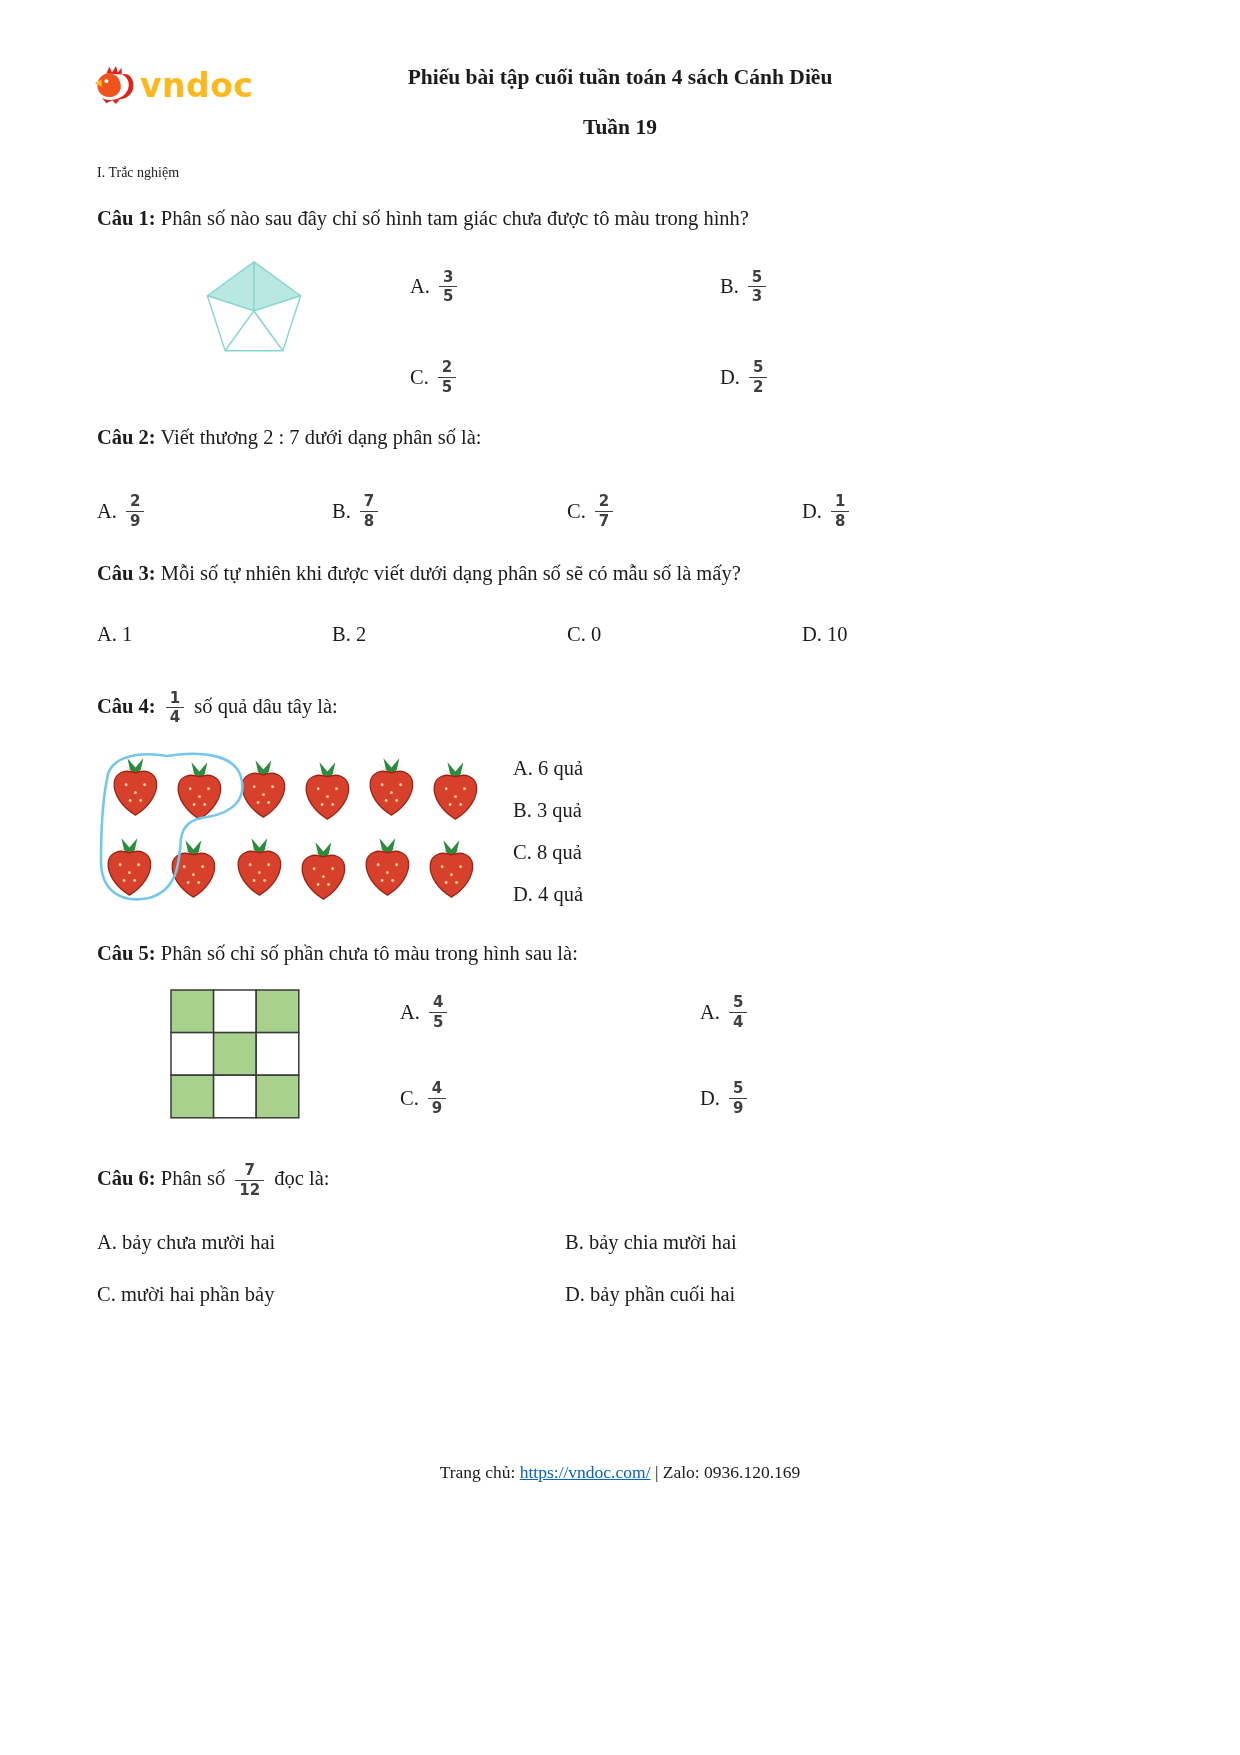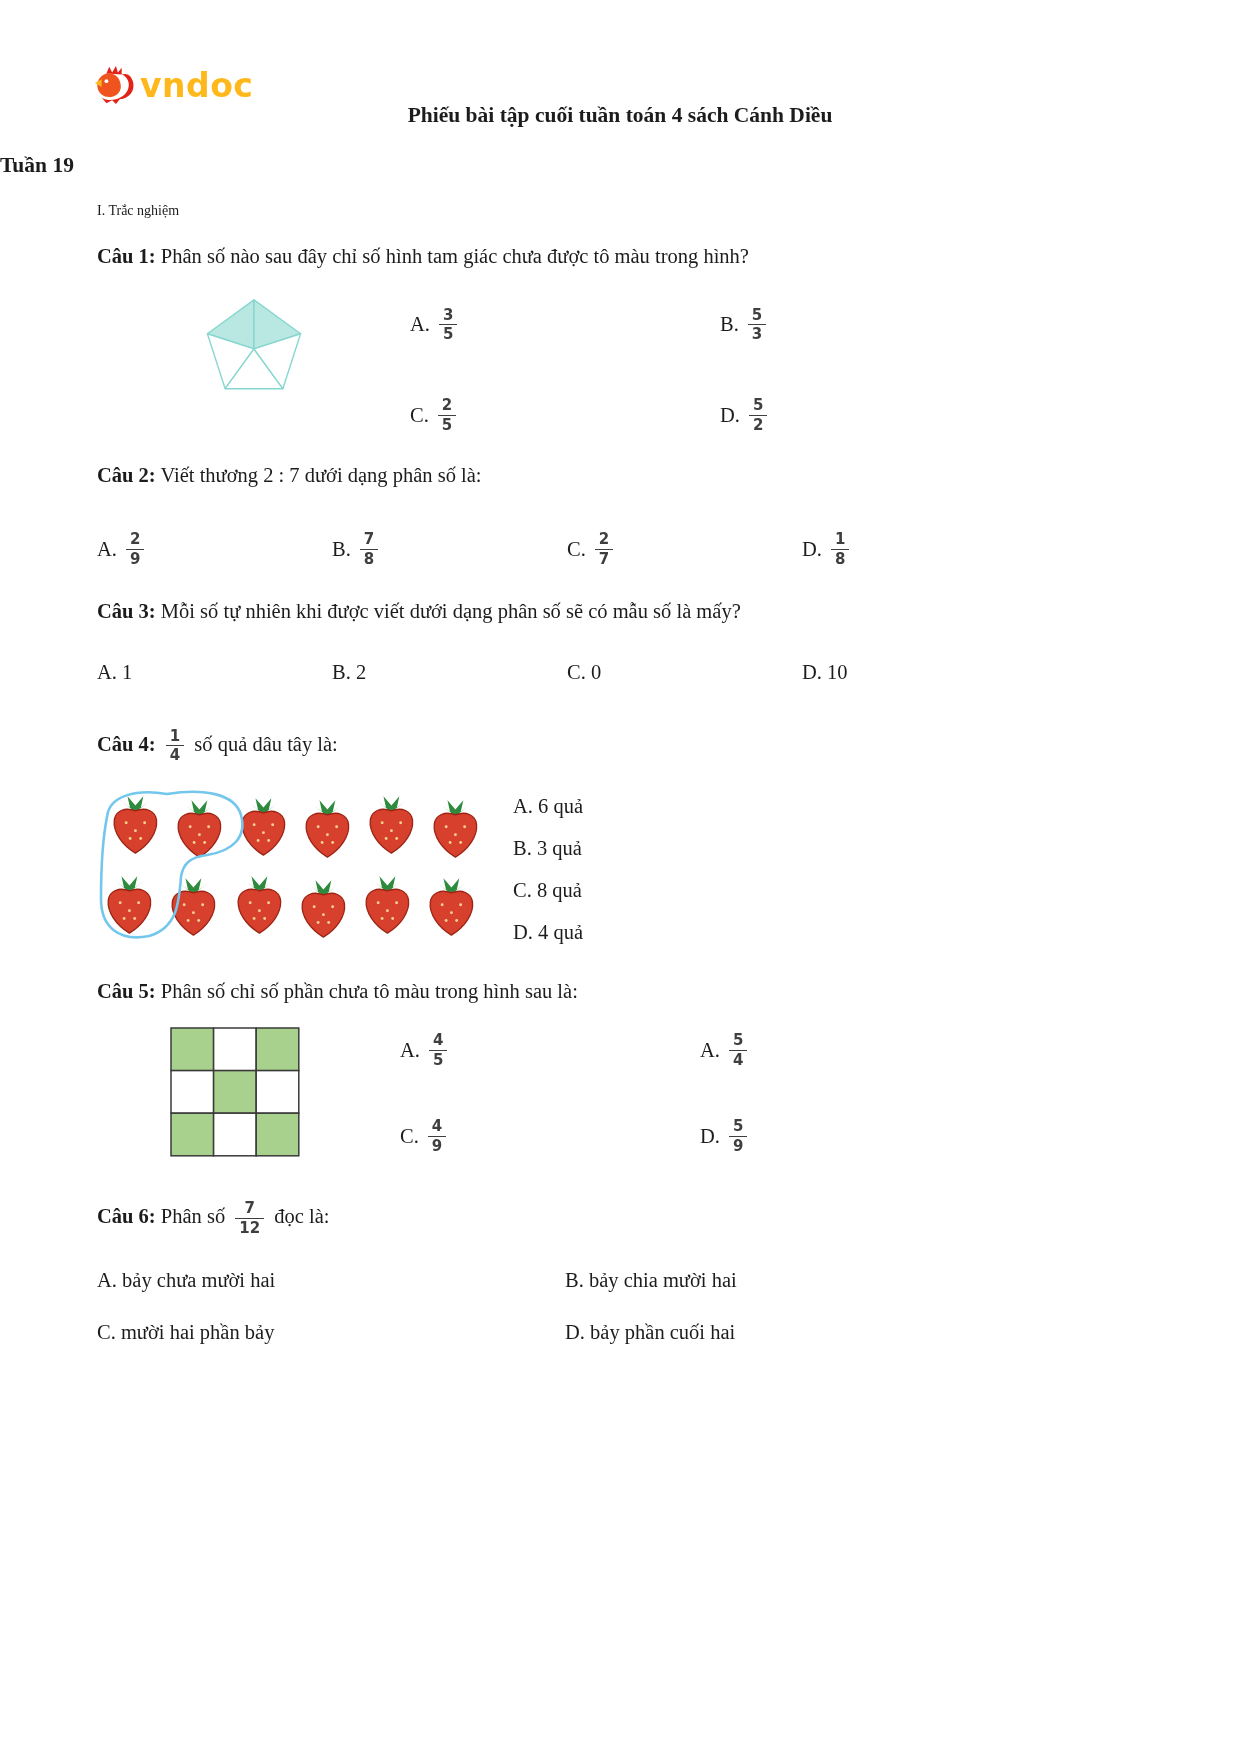--- a/index.html
+++ b/index.html
@@ -5,22 +5,22 @@
 *{margin:0;padding:0;box-sizing:border-box}
 html,body{background:#ffffff}
 .page{position:relative;width:1240px;height:1755px;margin:0 auto;background:#fff;
   font-family:"Liberation Serif",serif;color:#1c1c1c;font-size:20.5px;overflow:hidden}
 
 
 .logo{position:absolute;top:64px;left:93px;display:flex;align-items:center;gap:3px}
 .logo-word{font-family:"DejaVu Sans",sans-serif;font-weight:700;font-size:33px;color:#ffb81c;letter-spacing:.5px}
 
 
-.title{padding-top:100px;text-align:center;font-weight:700;font-size:21.5px;line-height:30px}
-.subtitle{margin-top:20px;font-weight:700;font-size:21.5px;line-height:30px}
+.title{padding-top:62px;text-align:center;font-weight:700;font-size:21.5px;line-height:30px}
+.subtitle{margin-top:20px;text-align:center;font-weight:700;font-size:21.5px;line-height:30px}
 .section-heading{margin:16px 0 0 97px;font-weight:400;font-size:14px;line-height:30px}
 
 .q-heading{margin-left:97px;margin-right:80px;line-height:1.45}
 .q-label{font-weight:700}
 .mt16{margin-top:16px}
 .mt26{margin-top:26px}.mt28{margin-top:28px}.mt30{margin-top:30px}.mt40{margin-top:40px}.mt42{margin-top:42px}
 
 
 .frac{display:inline-flex;flex-direction:column;align-items:center;vertical-align:middle;
   font-family:"DejaVu Sans",sans-serif;font-size:15px;font-weight:600;color:#3f3f3f;line-height:1.25;margin:0 5px}
@@ -272,14 +272,19 @@
       </span>
     <span>đọc là:</span>
   </p>
   <div class="grid2-options mt28">
     <p class="plain-opt">A. bảy chưa mười hai</p>
     <p class="plain-opt">B. bảy chia mười hai</p>
     <p class="plain-opt">C. mười hai phần bảy</p>
     <p class="plain-opt">D. bảy phần cuối hai</p>
   </div>
 
+  <p class="footer">
+    <span>Trang chủ:</span>
+    <a href="#">https://vndoc.com/</a>
+    <span>| Zalo: 0936.120.169</span>
+  </p>
 
 </div>
 
 </body></html>

